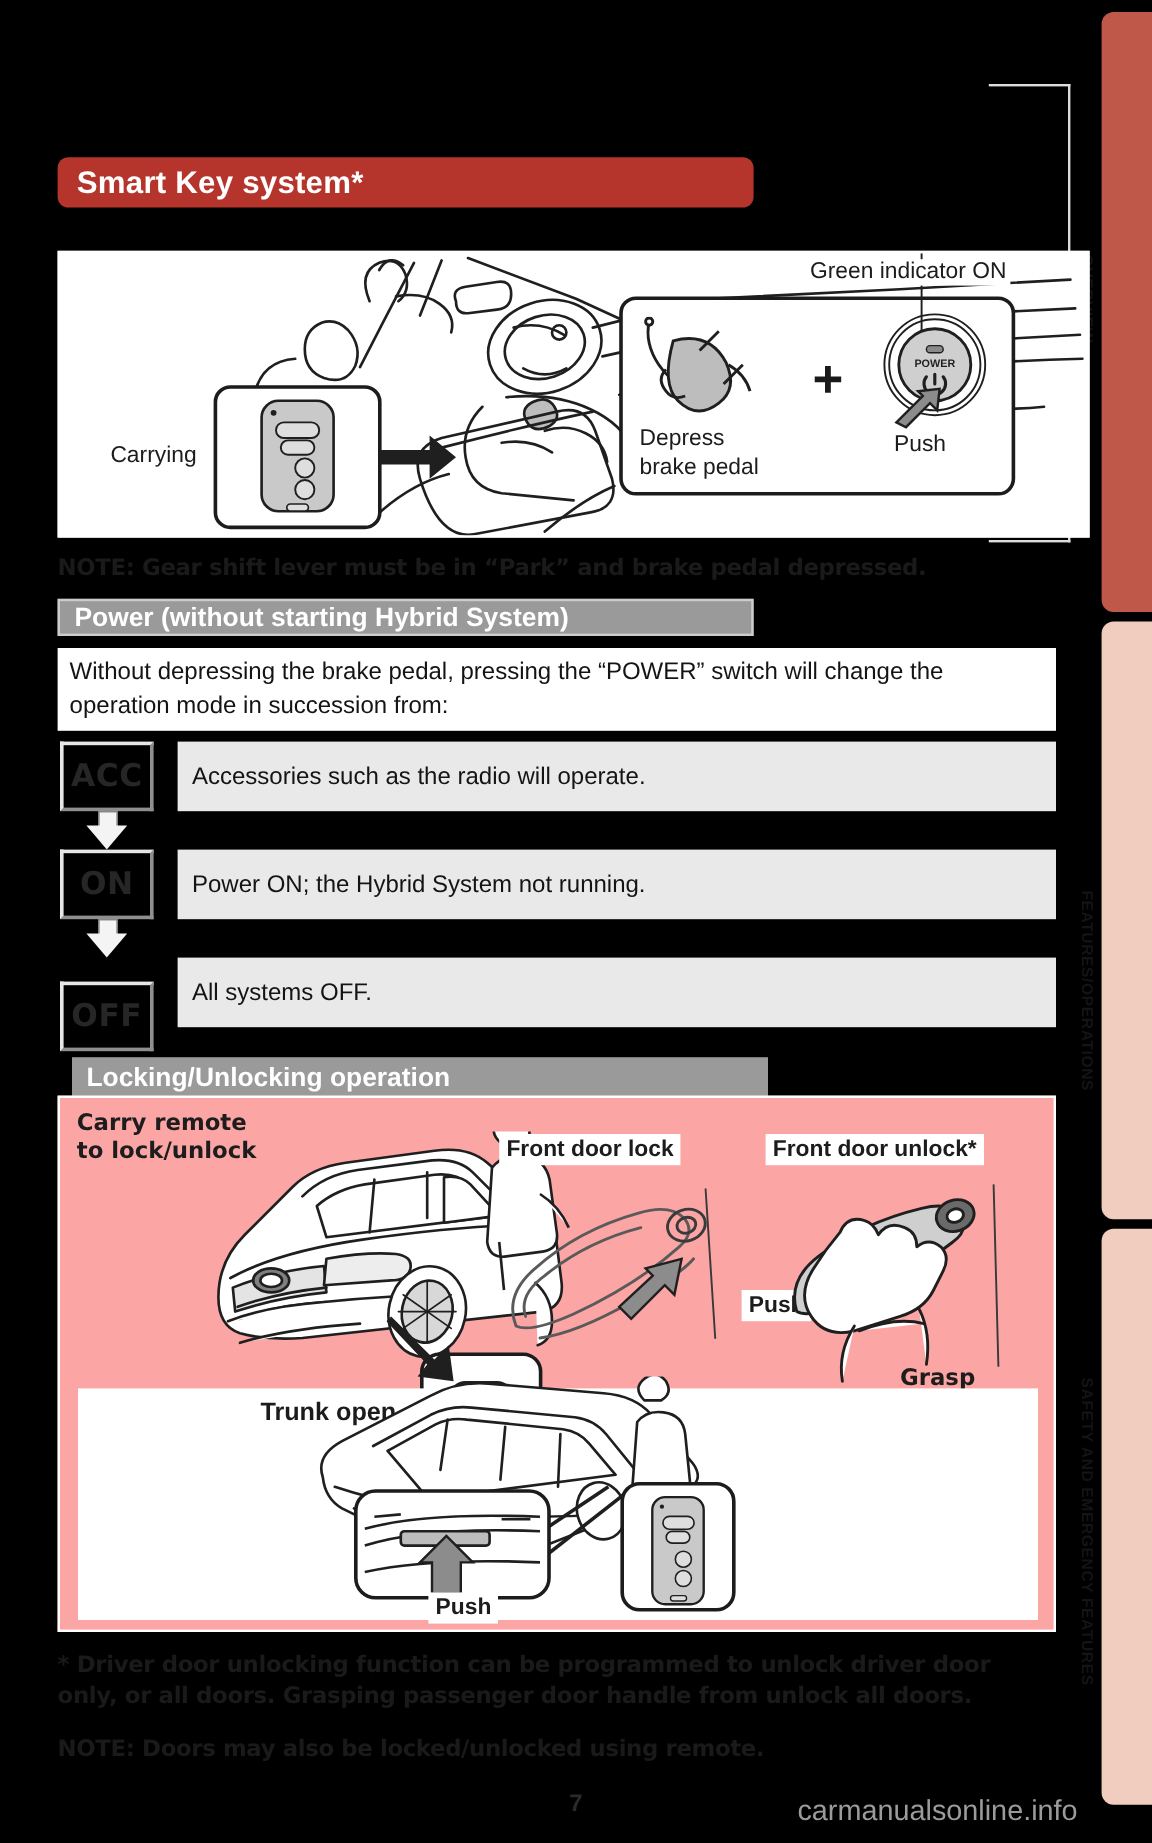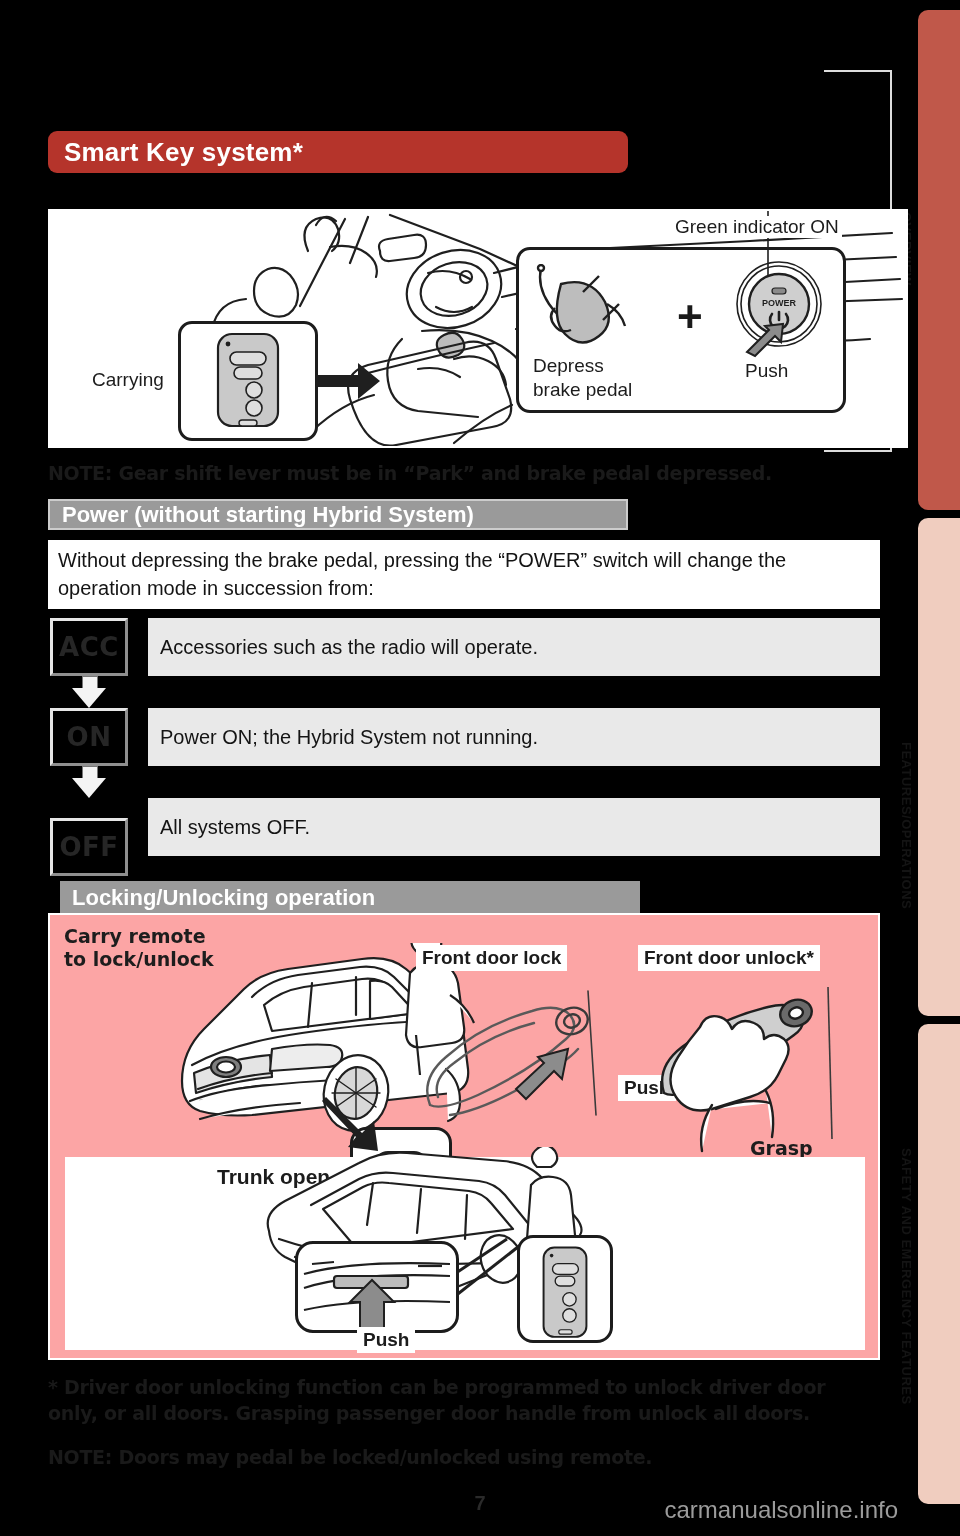--- a/index.html
+++ b/index.html
@@ -616,18 +616,18 @@
         <rect x="20" y="36" width="22" height="11" rx="5.5" fill="#dedede" stroke="#1f1f1f" stroke-width="1.5"></rect>
         <circle cx="36" cy="62" r="7.5" fill="#dedede" stroke="#1f1f1f" stroke-width="1.5"></circle>
         <circle cx="36" cy="80" r="7.5" fill="#dedede" stroke="#1f1f1f" stroke-width="1.5"></circle>
         <rect x="24" y="96" width="15" height="5" rx="2.5" fill="#dedede" stroke="#1f1f1f" stroke-width="1.3"></rect>
       </svg>
     </div>
   </div>
 
   <div class="footnote" style="left:48px; top:1374px;">* Driver door unlocking function can be programmed to unlock driver door
    only, or all doors. Grasping passenger door handle from unlock all doors.</div>
-  <div class="footnote" style="left:48px; top:1444px;">NOTE: Doors may pedal be locked/unlocked using remote.</div>
+  <div class="footnote" style="left:48px; top:1444px;">NOTE: Doors may also be locked/unlocked using remote.</div>
 
   <div id="pageNum">7</div>
   <div id="watermark">carmanualsonline.info</div>
 
 </div>
 
 </body></html>

